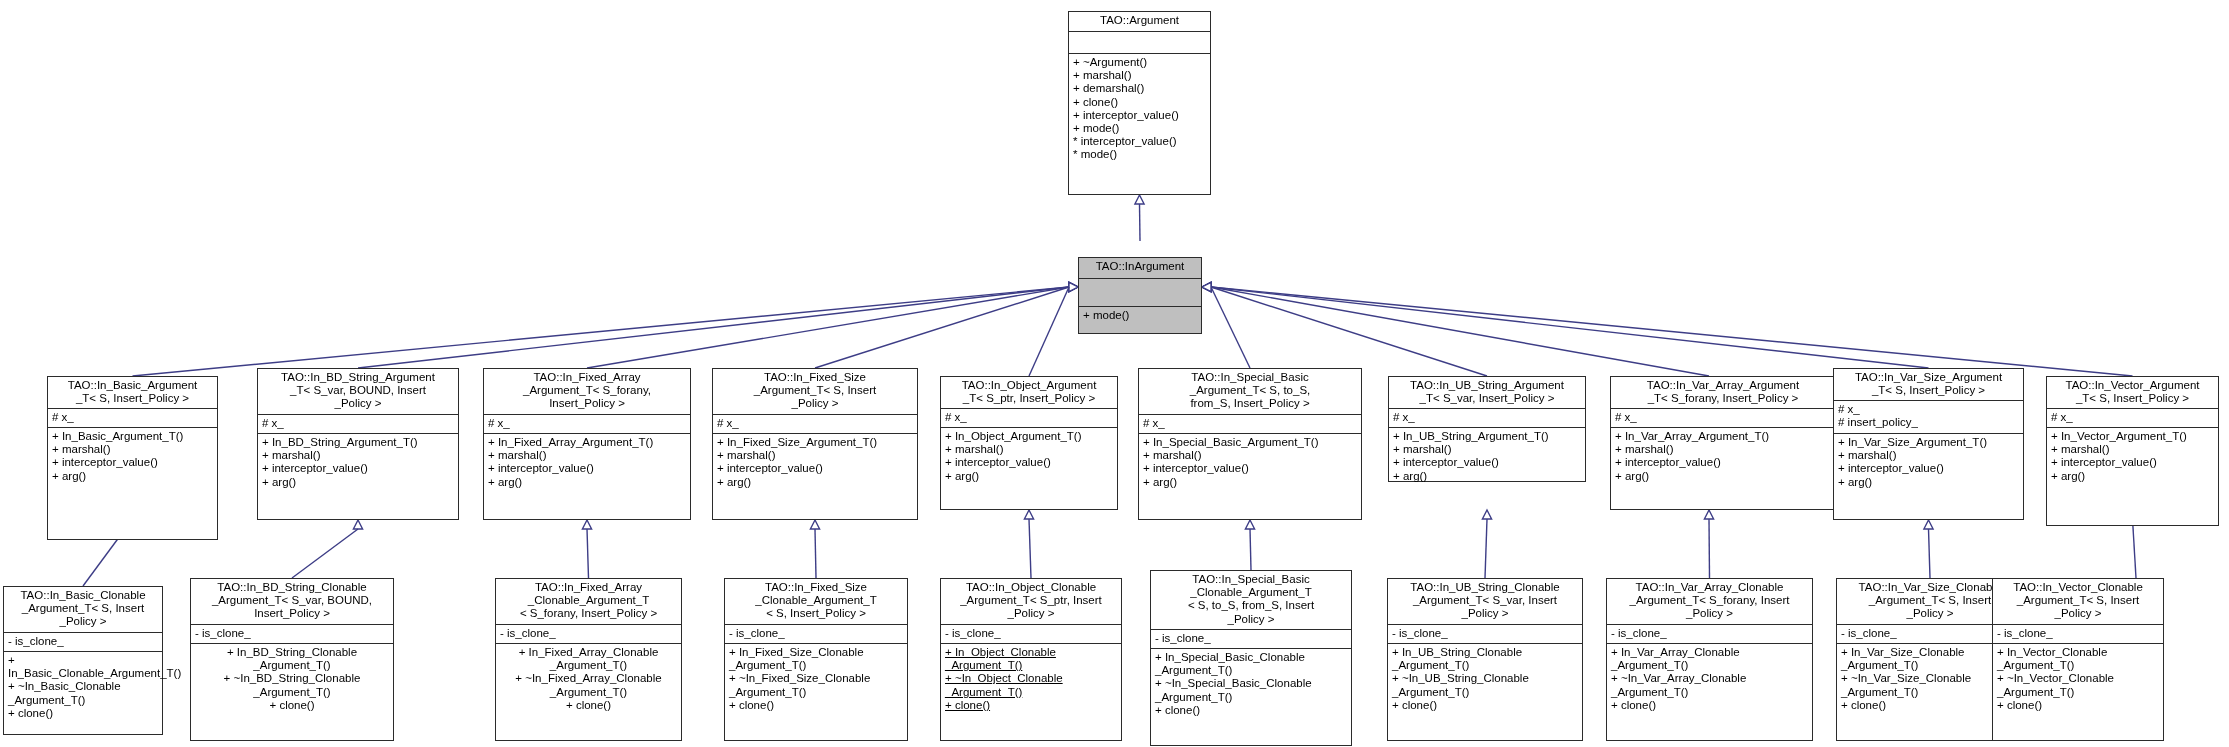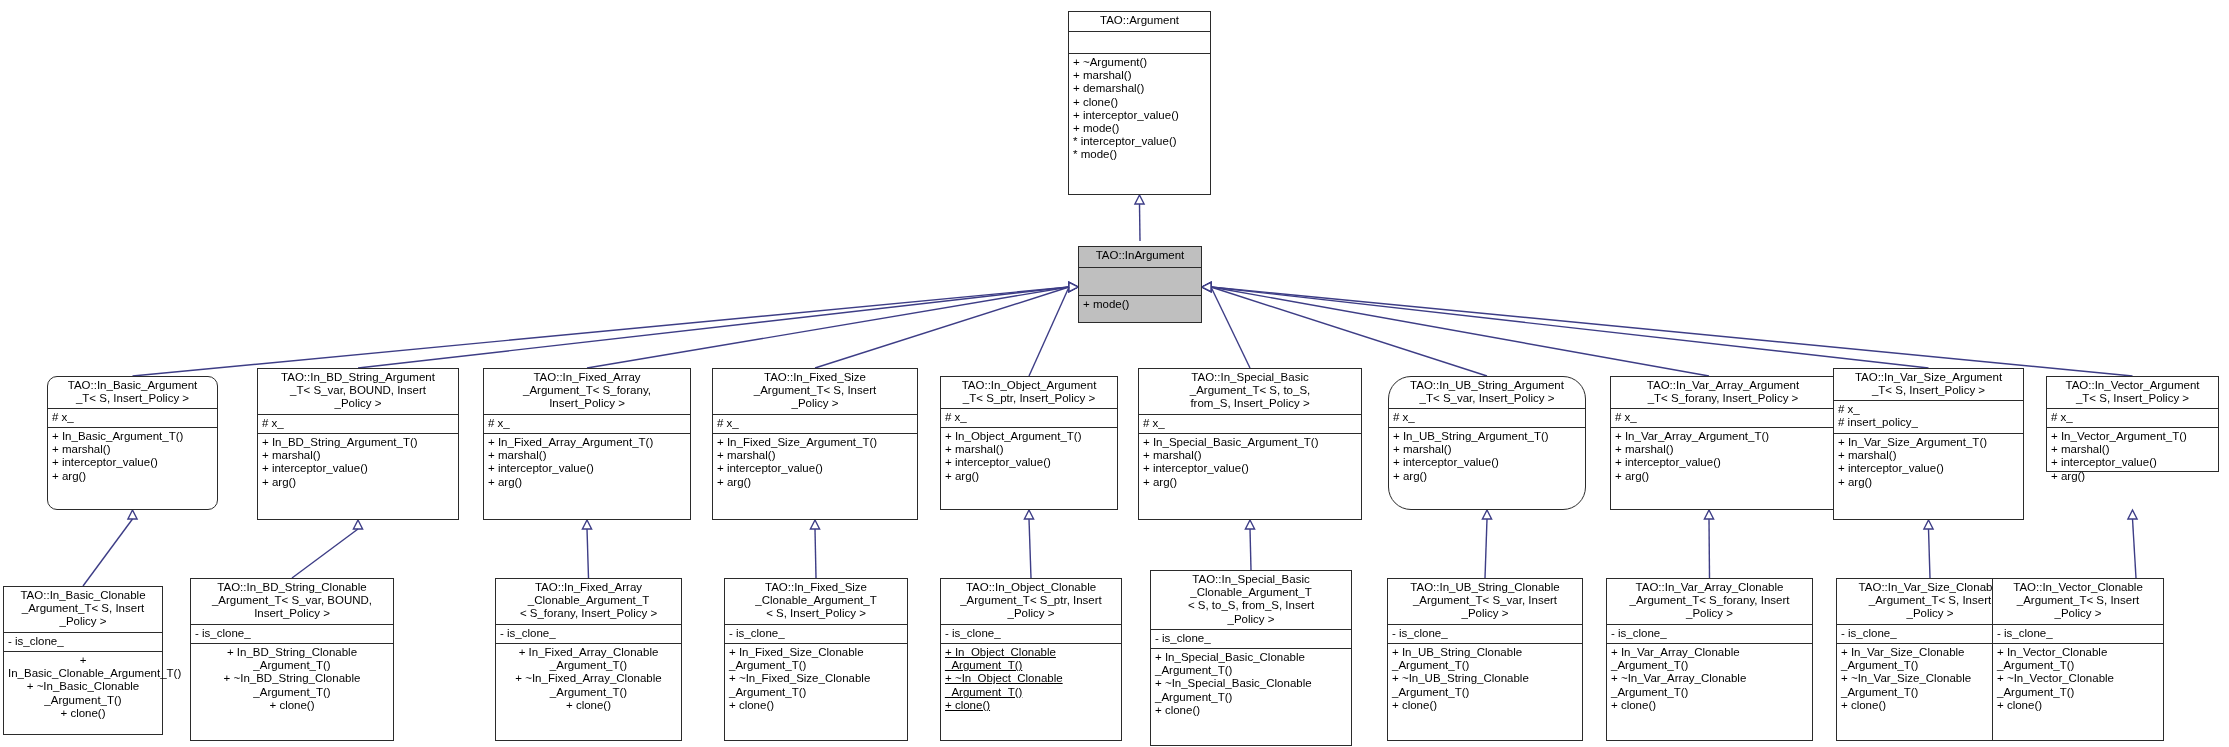--- a/index.html
+++ b/index.html
@@ -76,30 +76,30 @@
           <div class="line">+ ~Argument()</div>
           <div class="line">+ marshal()</div>
           <div class="line">+ demarshal()</div>
           <div class="line">+ clone()</div>
           <div class="line">+ interceptor_value()</div>
           <div class="line">+ mode()</div>
           <div class="line">* interceptor_value()</div>
           <div class="line">* mode()</div>
         </div>
       </div>
-      <div class="node highlight" style="left: 1078px; top: 238px; width: 124px; height: 77px;">
+      <div class="node highlight" style="left: 1078px; top: 249px; width: 124px; height: 77px;">
         <div class="sec title" style="height: 21px;">
           <div class="line">TAO::InArgument</div>
         </div>
         <div class="sec attrs empty" style="height: 28px;"></div>
         <div class="sec ops" style="flex: 1 1 auto;">
           <div class="line">+ mode()</div>
         </div>
       </div>
-      <div class="node" style="left: 47px; top: 368px; width: 171px; height: 134px; border-radius: 10px;">
+      <div class="node" style="left: 47px; top: 368px; width: 171px; height: 164px;">
         <div class="sec title" style="height: 32px;">
           <div class="line">TAO::In_Basic_Argument</div>
           <div class="line">_T&lt; S, Insert_Policy &gt;</div>
         </div>
         <div class="sec attrs" style="height: 19px;">
           <div class="line"># x_</div>
         </div>
         <div class="sec ops" style="flex: 1 1 auto;">
           <div class="line">+ In_Basic_Argument_T()</div>
           <div class="line">+ marshal()</div>
@@ -179,21 +179,21 @@
         <div class="sec attrs" style="height: 19px;">
           <div class="line"># x_</div>
         </div>
         <div class="sec ops" style="flex: 1 1 auto;">
           <div class="line">+ In_Special_Basic_Argument_T()</div>
           <div class="line">+ marshal()</div>
           <div class="line">+ interceptor_value()</div>
           <div class="line">+ arg()</div>
         </div>
       </div>
-      <div class="node" style="left: 1388px; top: 368px; width: 198px; height: 134px; border-radius: 23px;">
+      <div class="node" style="left: 1388px; top: 368px; width: 198px; height: 106px;">
         <div class="sec title" style="height: 32px;">
           <div class="line">TAO::In_UB_String_Argument</div>
           <div class="line">_T&lt; S_var, Insert_Policy &gt;</div>
         </div>
         <div class="sec attrs" style="height: 19px;">
           <div class="line"># x_</div>
         </div>
         <div class="sec ops" style="flex: 1 1 auto;">
           <div class="line">+ In_UB_String_Argument_T()</div>
           <div class="line">+ marshal()</div>
@@ -225,21 +225,21 @@
           <div class="line"># x_</div>
           <div class="line"># insert_policy_</div>
         </div>
         <div class="sec ops" style="flex: 1 1 auto;">
           <div class="line">+ In_Var_Size_Argument_T()</div>
           <div class="line">+ marshal()</div>
           <div class="line">+ interceptor_value()</div>
           <div class="line">+ arg()</div>
         </div>
       </div>
-      <div class="node" style="left: 2046px; top: 368px; width: 173px; height: 96px;">
+      <div class="node" style="left: 2046px; top: 368px; width: 173px; height: 150px;">
         <div class="sec title" style="height: 32px;">
           <div class="line">TAO::In_Vector_Argument</div>
           <div class="line">_T&lt; S, Insert_Policy &gt;</div>
         </div>
         <div class="sec attrs" style="height: 19px;">
           <div class="line"># x_</div>
         </div>
         <div class="sec ops" style="flex: 1 1 auto;">
           <div class="line">+ In_Vector_Argument_T()</div>
           <div class="line">+ marshal()</div>
@@ -249,21 +249,21 @@
       </div>
       <div class="node" style="left: 3px; top: 578px; width: 160px; height: 149px;">
         <div class="sec title" style="height: 46px;">
           <div class="line">TAO::In_Basic_Clonable</div>
           <div class="line">_Argument_T&lt; S, Insert</div>
           <div class="line">_Policy &gt;</div>
         </div>
         <div class="sec attrs" style="height: 19px;">
           <div class="line">- is_clone_</div>
         </div>
-        <div class="sec ops" style="flex: 1 1 auto; text-align: center;">
+        <div class="sec ops" style="flex: 1 1 auto;">
           <div class="line">+ In_Basic_Clonable_Argument_T()</div>
           <div class="line">+ ~In_Basic_Clonable</div>
           <div class="line">_Argument_T()</div>
           <div class="line">+ clone()</div>
         </div>
       </div>
       <div class="node" style="left: 190px; top: 570px; width: 204px; height: 163px;">
         <div class="sec title" style="height: 46px;">
           <div class="line">TAO::In_BD_String_Clonable</div>
           <div class="line">_Argument_T&lt; S_var, BOUND,</div>

